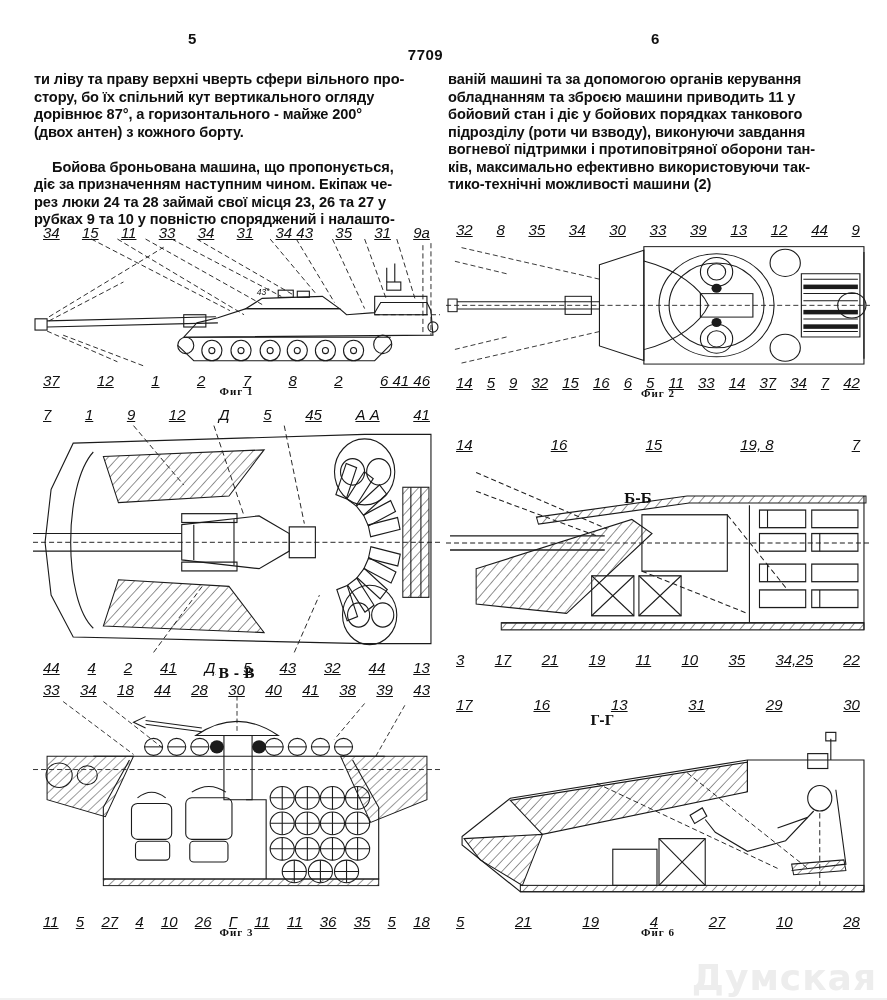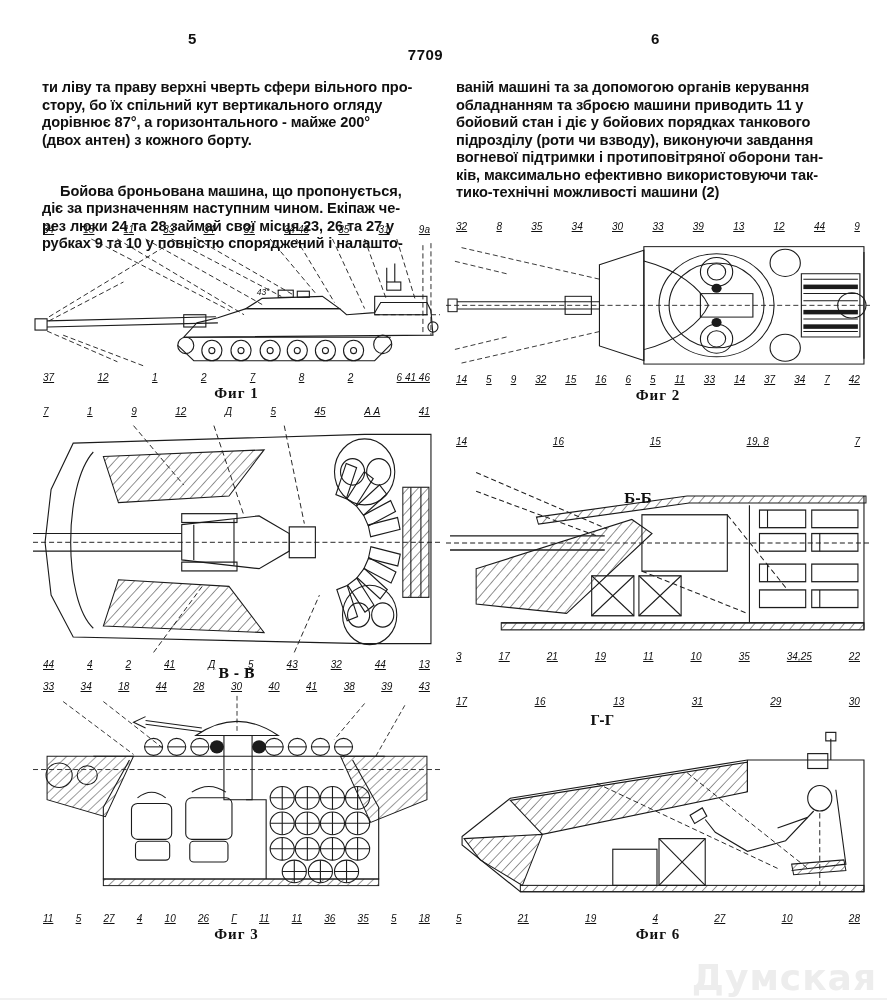--- a/index.html
+++ b/index.html
@@ -8,30 +8,30 @@
   
   .hdr{position:absolute;top:30px;font-weight:bold;font-size:15px;letter-spacing:.5px;}
   .hdr.pnum-left{left:188px;}
   .hdr.patnum{left:50%;transform:translateX(-50%);margin-left:-18px;margin-top:16px;}
   .hdr.pnum-right{left:651px;}
   
   .col{position:absolute;top:54px;width:399px;font-size:14.6px;line-height:17.45px;
        font-weight:bold;white-space:pre-line;text-align:justify;letter-spacing:-.1px;}
   .col-left{left:34px;}
   .col-right{left:448px;width:401px;}
-  .col p{margin:8px;white-space:pre-line;}
+  .col p{margin:0;white-space:pre-line;}
   .col p.indent{text-indent:18px;}
   
   .fig{position:absolute;display:flex;flex-direction:column;}
   .callouts{display:flex;justify-content:space-between;align-items:flex-start;
-            padding:0 10px;height:13px;font-size:10px;font-style:italic;flex:0 0 auto;}
+            padding:0 10px;height:13px;font-size:15px;font-style:italic;flex:0 0 auto;}
   .callouts .co{text-decoration:underline;white-space:nowrap;}
   .fig svg{flex:1 1 auto;width:100%;height:100%;min-height:0;}
   .caption{flex:0 0 auto;text-align:center;font-family:"Liberation Serif",serif;
-           font-weight:bold;font-size:15px;height:15px;letter-spacing:1px;}
+           font-weight:bold;font-size:11px;height:15px;letter-spacing:1px;}
   .section-label{position:absolute;font-size:13px;font-weight:bold;
                  font-family:"DejaVu Serif",serif;z-index:3;}
   .angle-label{position:absolute;font-style:italic;font-size:8.5px;z-index:3;}
   .fig1{left:33px;top:224px;width:407px;height:176px;}
   .fig2{left:446px;top:221px;width:424px;height:181px;}
   .fig3{left:33px;top:406px;width:407px;height:266px;}
   .fig4{left:446px;top:436px;width:424px;height:228px;}
   .fig5{left:33px;top:669px;width:407px;height:272px;}
   .fig6{left:446px;top:696px;width:424px;height:245px;}
   .fig1 .angle-label{left:55%;top:36%;}

